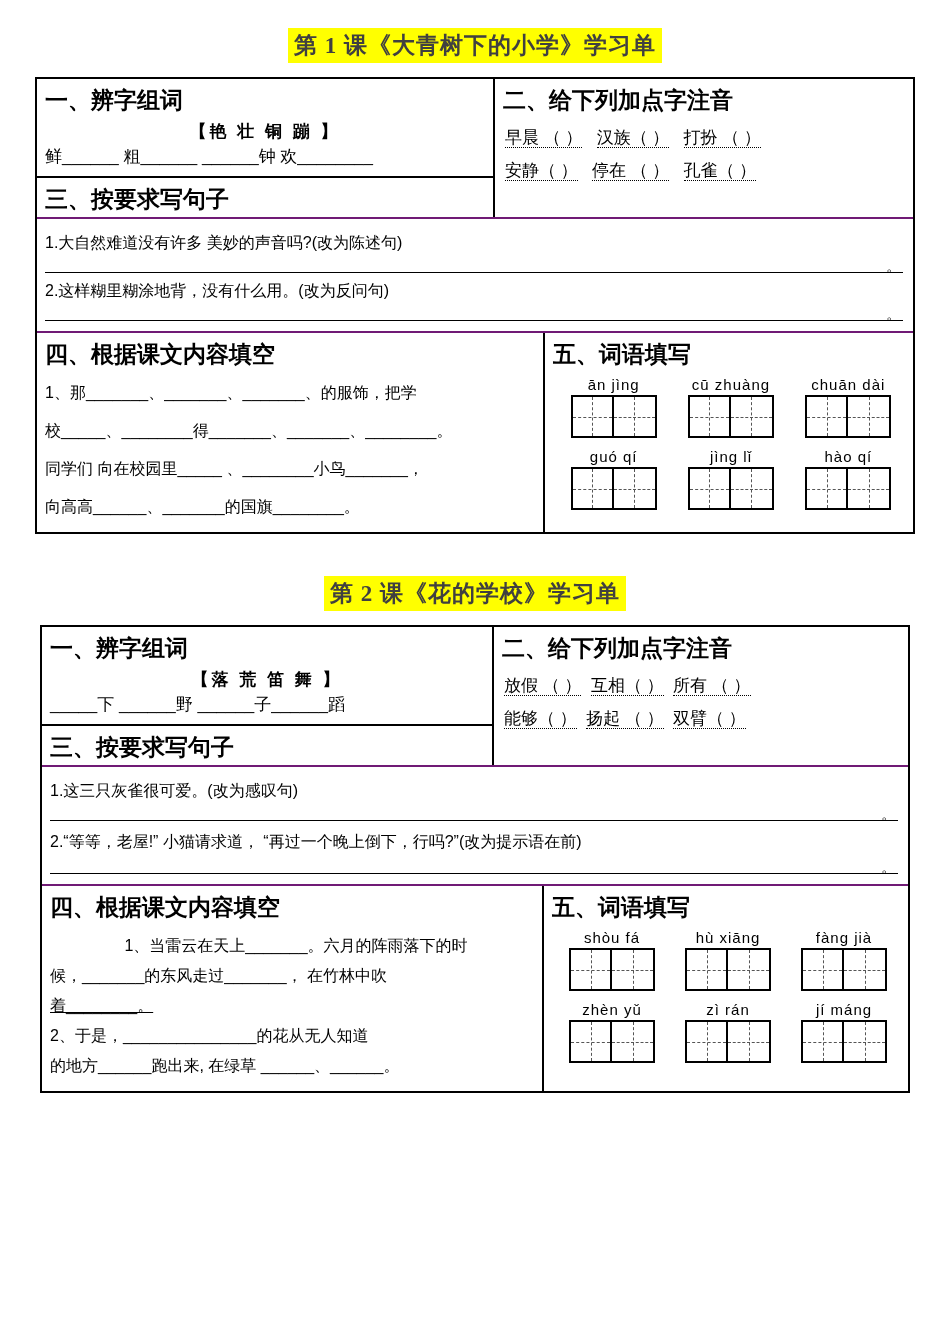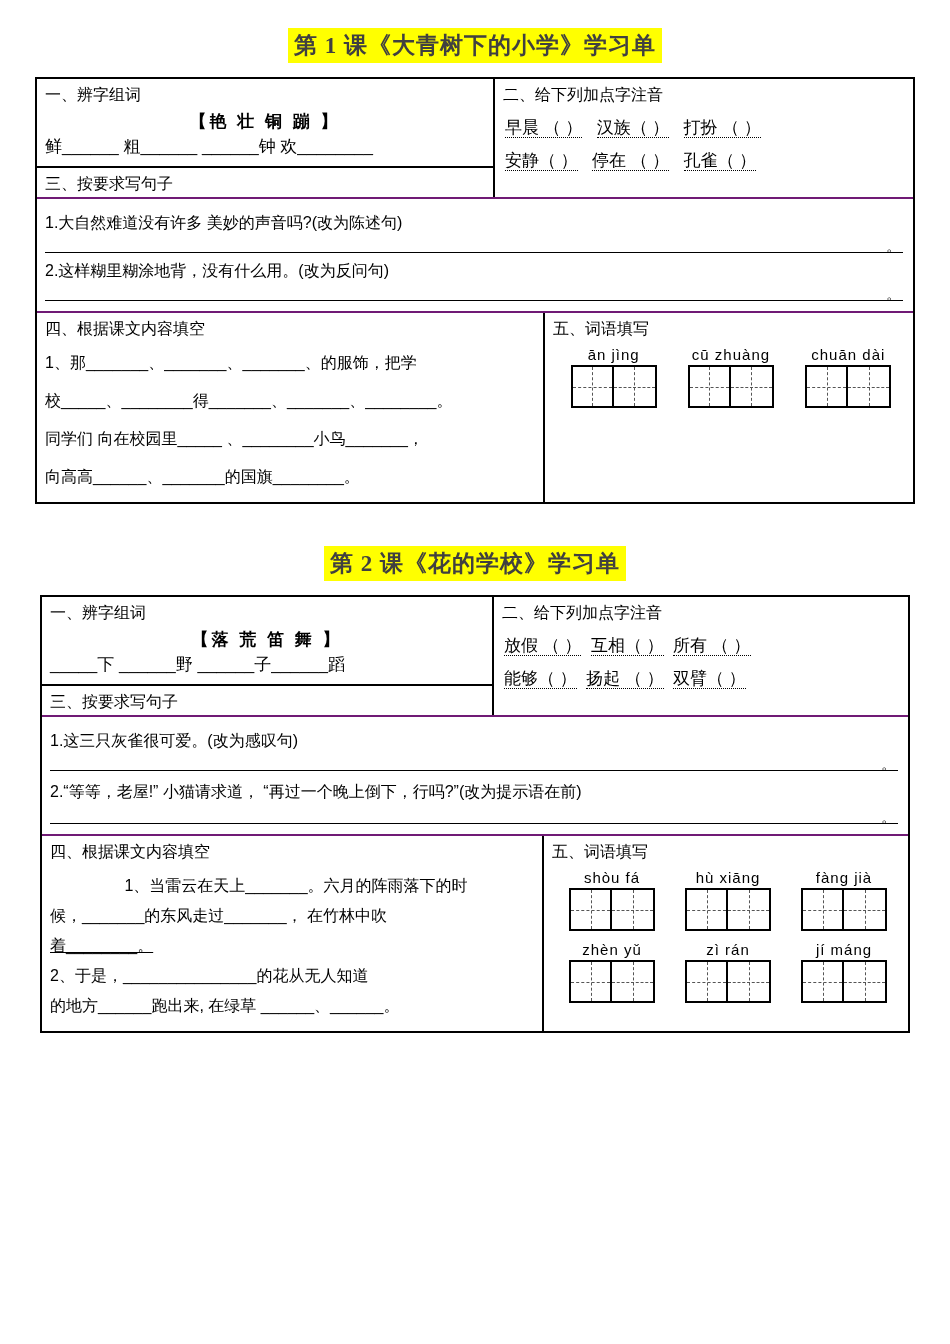--- a/index.html
+++ b/index.html
@@ -48,22 +48,22 @@
   .row { display: flex; }
   .cellL, .cellR {
     box-sizing: border-box;
     position: relative;
   }
   .bL { border-left: 2px solid #000; }
   .bT { border-top: 2px solid #701a75; }
   .bB { border-bottom: 2px solid #000; }
 
   .sect-head {
-    font-size: 16px;
-    font-weight: normal;
+    font-size: 23px;
+    font-weight: bold;
     margin: 6px 0 2px 8px;
     font-family: "Liberation Sans", "DejaVu Sans", sans-serif;
   }
   .bracketline {
     text-align: center;
     font-size: 17px;
     font-weight: bold;
     margin: 4px 0 2px 0;
     letter-spacing: 3px;
   }
@@ -215,20 +215,43 @@
             </div>
             <div class="wg-item">
               <div class="wg-pinyin">cū zhuàng</div>
               <div class="wg-boxes">
                   <div class="wg-cell"></div>
                   <div class="wg-cell"></div>
                 </div>
             </div>
             <div class="wg-item">
               <div class="wg-pinyin">chuān dài</div>
+              <div class="wg-boxes">
+                  <div class="wg-cell"></div>
+                  <div class="wg-cell"></div>
+                </div>
+            </div>
+          </div>
+          <div class="wg-row" style="margin-top:10px;">
+            <div class="wg-item">
+              <div class="wg-pinyin">guó qí</div>
+              <div class="wg-boxes">
+                  <div class="wg-cell"></div>
+                  <div class="wg-cell"></div>
+                </div>
+            </div>
+            <div class="wg-item">
+              <div class="wg-pinyin">jìng lǐ</div>
+              <div class="wg-boxes">
+                  <div class="wg-cell"></div>
+                  <div class="wg-cell"></div>
+                </div>
+            </div>
+            <div class="wg-item">
+              <div class="wg-pinyin">hào qí</div>
               <div class="wg-boxes">
                   <div class="wg-cell"></div>
                   <div class="wg-cell"></div>
                 </div>
             </div>
           </div>
         </div>
       </div>
     </div>
   </div>

